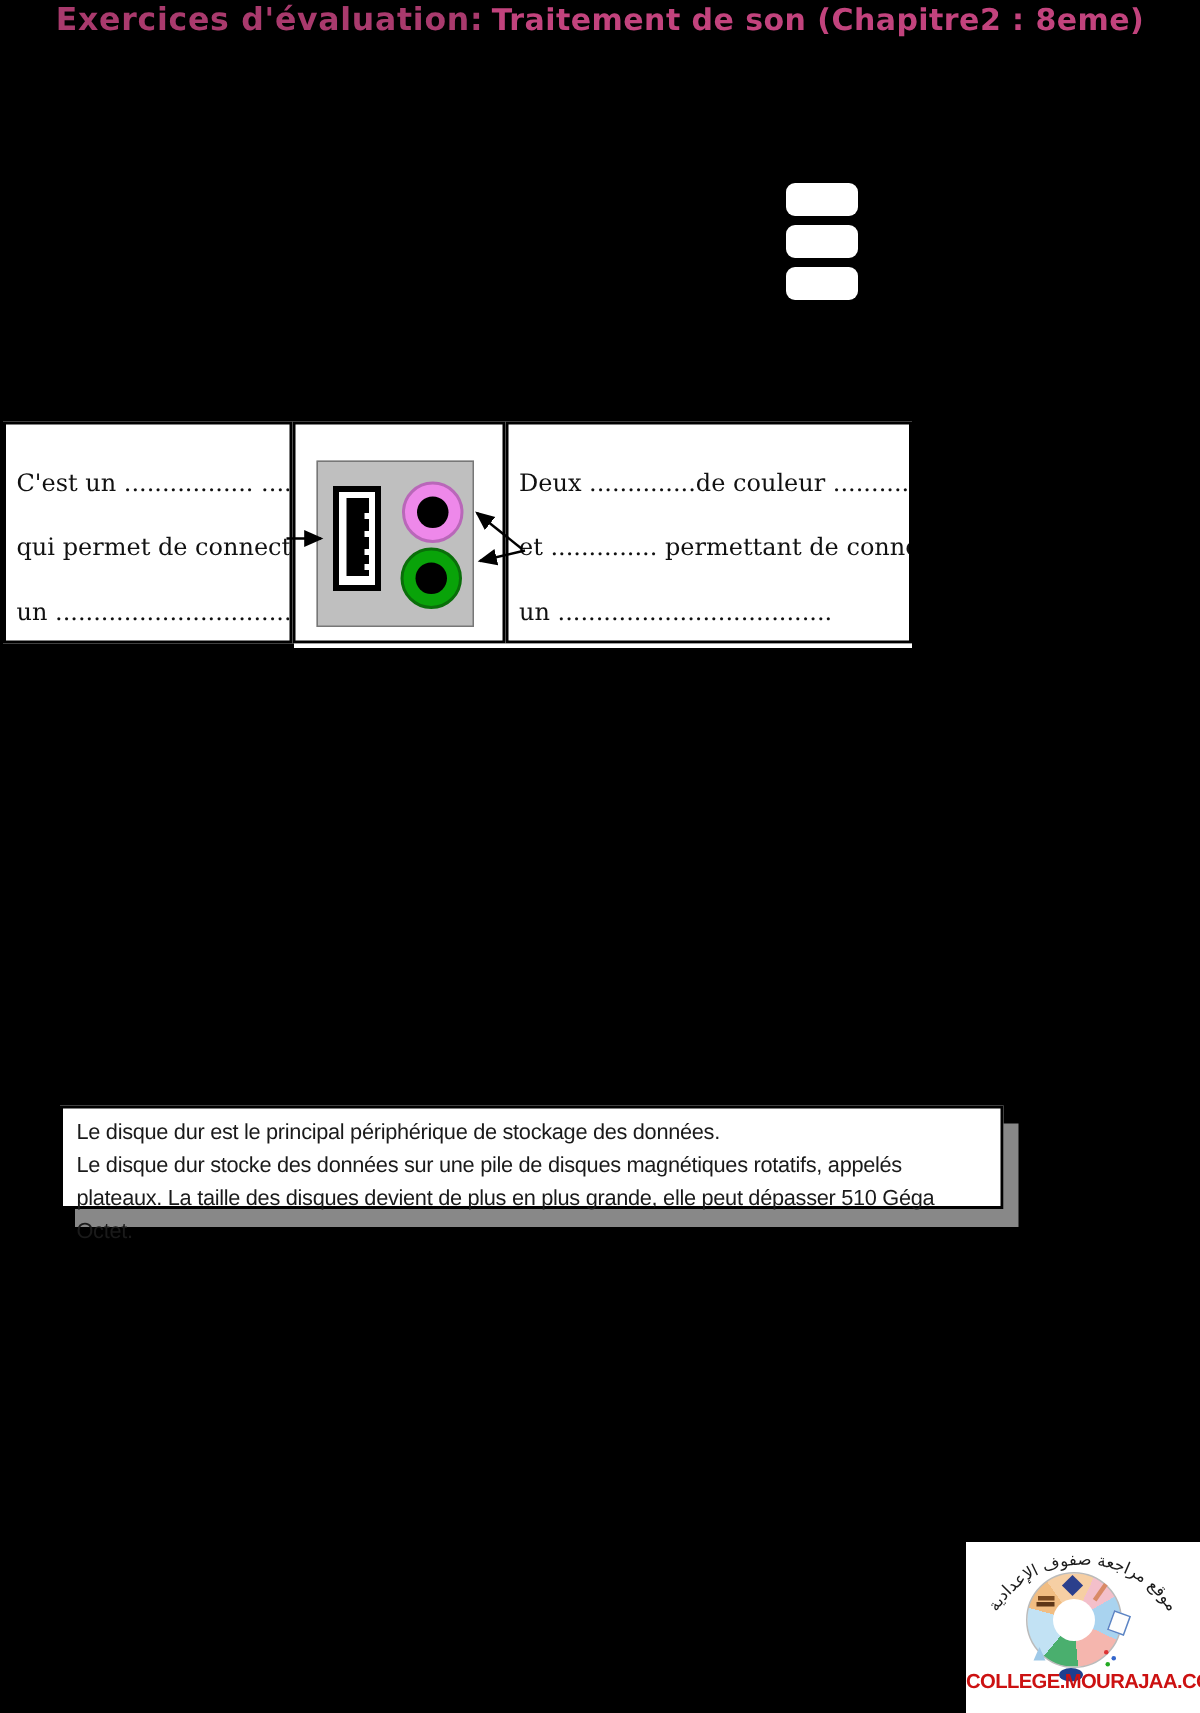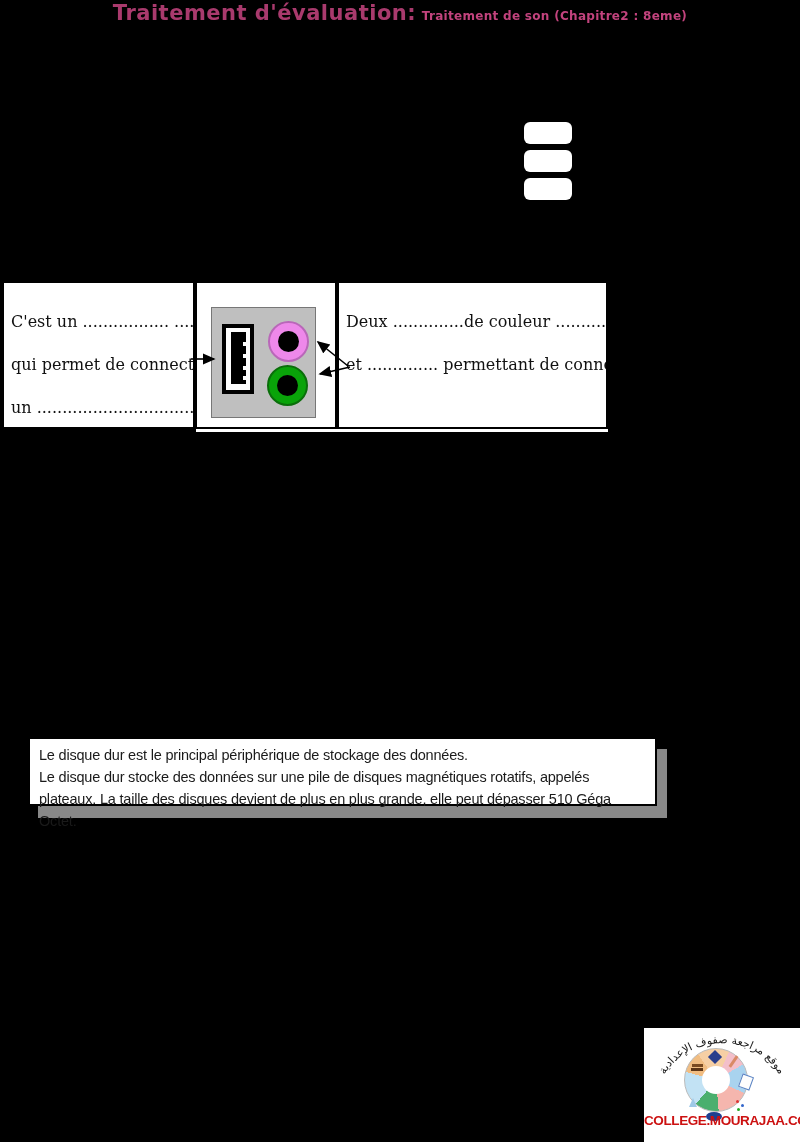--- a/index.html
+++ b/index.html
@@ -2,21 +2,21 @@
 <html><head>
 <meta charset="utf-8">
 <style>
   html,body{margin:0;padding:0;background:#000;}
   .page{position:relative;width:800px;height:1142px;background:#000;overflow:hidden;
         font-family:"DejaVu Serif",serif;}
   
   .title-line{position:absolute;top:1px;left:0;width:800px;text-align:center;
               font-family:"DejaVu Sans",sans-serif;font-weight:bold;white-space:nowrap;}
   .title-main{font-size:21px;color:#a93a6d;letter-spacing:0.5px;}
-  .title-sub{font-size:12px;color:#c2437d;letter-spacing:0.3px;}
+  .title-sub{font-size:20px;color:#c2437d;letter-spacing:0.3px;}
   
   .wrect{position:absolute;left:524px;width:48px;height:22px;background:#fff;border-radius:6px;}
   .wrect.r1{top:122px}.wrect.r2{top:150px}.wrect.r3{top:178px}
   
   .cell{position:absolute;top:281px;height:148px;background:#fff;border:2px solid #000;
         box-sizing:border-box;overflow:hidden;}
   .cell-left{left:2px;width:193px;}
   .cell-mid{left:195px;width:142px;}
   .cell-right{left:337px;width:271px;}
   .cell p{margin:0;padding-left:7px;line-height:43px;font-size:16px;color:#111;
@@ -31,21 +31,21 @@
   .usb-blade{position:absolute;left:5px;top:4px;width:15px;height:52px;background:#000;}
   .usb-notch{position:absolute;right:0;width:3px;height:4px;background:#fff;}
   .n1{top:10px}.n2{top:22px}.n3{top:34px}.n4{top:44px}
   .jack{position:absolute;border-radius:50%;box-sizing:border-box;}
   .jack-pink{left:56px;top:13px;width:41px;height:41px;background:#ee88ea;border:2px solid #b967b9;}
   .jack-green{left:55px;top:57px;width:41px;height:41px;background:#09a309;border:2px solid #0a6e0a;}
   .jack-hole{position:absolute;left:8px;top:8px;width:21px;height:21px;border-radius:50%;background:#000;}
   
   .overlay{position:absolute;left:0;top:0;pointer-events:none;}
   
-  .info-box{position:absolute;left:28px;top:737px;width:629px;height:69px;background:#fff;
+  .info-box{position:absolute;left:40px;top:737px;width:629px;height:69px;background:#fff;
             border:2px solid #000;box-sizing:border-box;box-shadow:10px 12px 0 0 #888;
             padding:5px 9px;font-family:"Liberation Sans",sans-serif;font-size:14.5px;
             line-height:22px;color:#1a1a1a;letter-spacing:-0.2px;}
   .info-box p{margin:0;}
   
   .logo{position:absolute;left:644px;top:1028px;width:156px;height:114px;background:#fff;}
   .logo-arc{position:absolute;left:0;top:0;}
   .donut{position:absolute;left:40px;top:20px;width:64px;height:64px;border-radius:50%;
          border:1px solid #bbb;box-sizing:border-box;
          background:conic-gradient(from -35deg,
@@ -69,41 +69,42 @@
   .site-url{position:absolute;left:0;top:85px;width:156px;text-align:center;
             font-family:"Liberation Sans",sans-serif;font-weight:bold;font-size:13.5px;
             letter-spacing:-0.4px;color:#cc1111;}
 </style>
 </head>
 <body>
 
 <div class="page">
 
   <div class="title-line">
-    <span class="title-main">Traitement d'évaluation:</span>
+    <span class="title-main">Exercices d'évaluation:</span>
     <span class="title-sub">Traitement de son (Chapitre2 : 8eme)</span>
   </div>
 
   <div class="wrect r1"></div>
   <div class="wrect r2"></div>
   <div class="wrect r3"></div>
 
   <div class="cell cell-left">
     <div class="pad"></div>
     <p>C'est un  .................  ........</p>
     <p>qui permet de connecter</p>
     <p>un  ......................................</p>
   </div>
 
   <div class="cell cell-mid"></div>
 
   <div class="cell cell-right">
     <div class="pad"></div>
     <p>Deux  ..............de  couleur  ................</p>
     <p>et  ..............  permettant de  connecter</p>
+    <p>un  ....................................</p>
   </div>
 
   <div class="white-strip"></div>
 
   <div class="panel">
     <div class="usb-outer">
       <div class="usb-inner">
         <div class="usb-blade">
           <div class="usb-notch n1"></div>
             <div class="usb-notch n2"></div>

